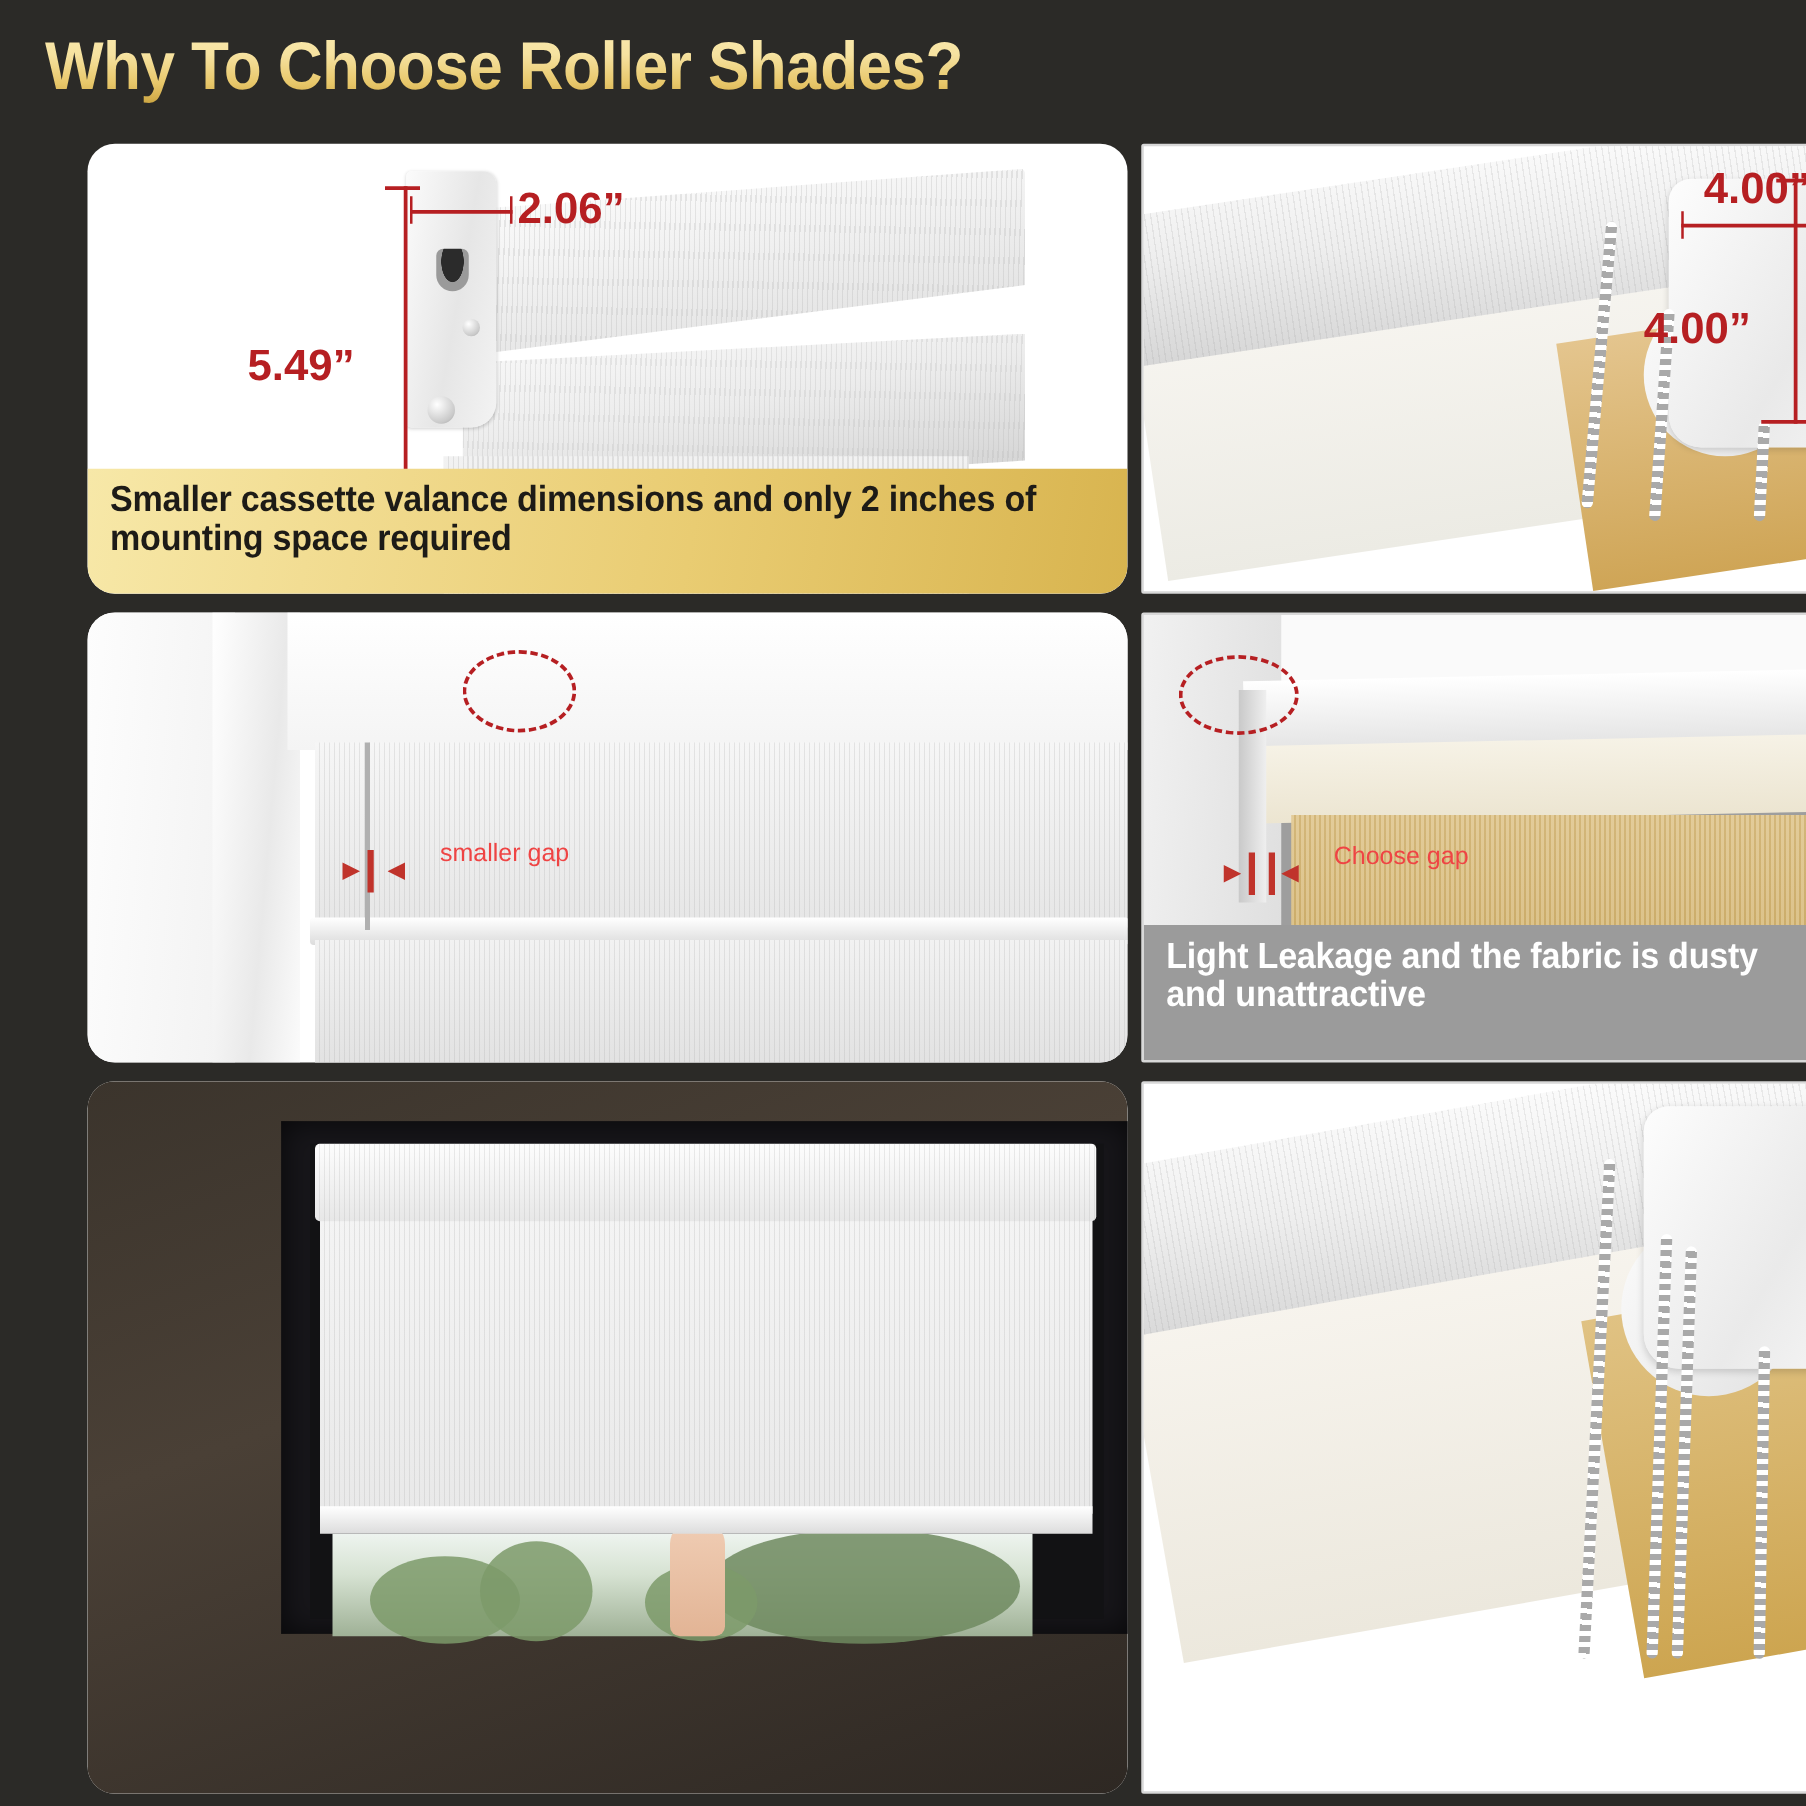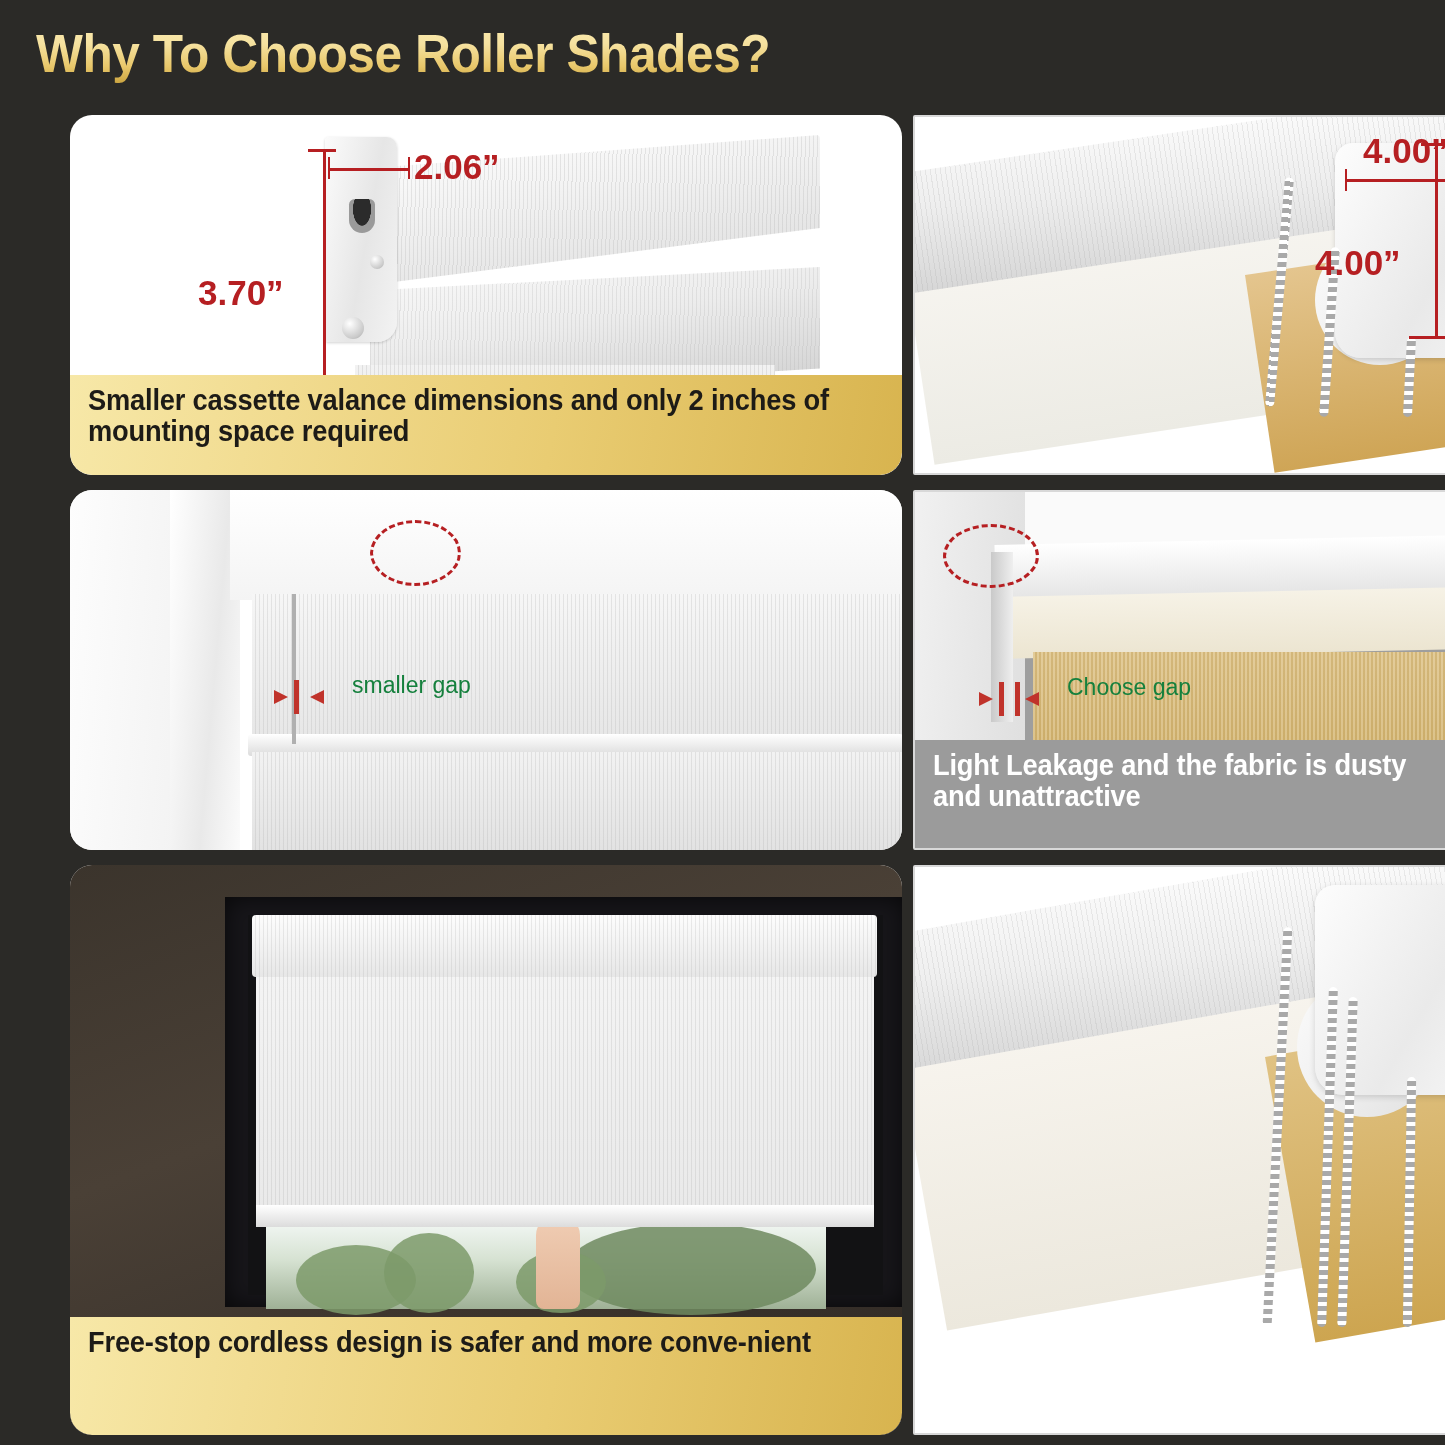--- a/index.html
+++ b/index.html
@@ -57,21 +57,21 @@
   }
   .cap span{display:block;transform:scaleX(.94);transform-origin:left center;}
   .cap.gold{height:100px;}
   .cap.grey{height:108px;}
   .r3 .cap.gold{height:118px;}
   .r3 .cap.grey{height:100px;}
 
   
   .dim{position:absolute;color:#b61f22;font-weight:bold;font-size:35px;
        font-family:"Liberation Sans", sans-serif;white-space:nowrap;}
-  .gaplbl{position:absolute;color:#15803d;font-weight:normal;font-size:23px;white-space:nowrap;}
+  .gaplbl{position:absolute;color:#ef4444;font-weight:normal;font-size:20px;white-space:nowrap;}
   .rline{position:absolute;background:#b61f22;}
   .dash-ell{position:absolute;border:3px dashed #b61f22;border-radius:50%;}
 
   
   .p1-bracket{position:absolute;left:255px;top:22px;width:72px;height:205px;
     background:linear-gradient(100deg,#fbfbfb,#e6e6e6 55%,#f3f3f3);
     border-radius:4px 10px 20px 4px;box-shadow:0 1px 3px rgba(0,0,0,.18);}
   .p1-bracket:after{content:"";position:absolute;left:24px;top:62px;width:26px;height:34px;
     background:radial-gradient(ellipse at 50% 30%,#2b2b2b 0 48%,#9a9a9a 50% 100%);
     border-radius:6px 6px 14px 14px;}
@@ -199,21 +199,21 @@
         <div class="p1-screw" style="left:300px;top:140px;width:14px;height:14px;"></div>
 
         <div class="rline" style="left:258px;top:42px;width:2px;height:22px;"></div>
         <div class="rline" style="left:338px;top:42px;width:2px;height:22px;"></div>
         <div class="rline" style="left:258px;top:53px;width:82px;height:3px;"></div>
         <div class="dim" style="left:344px;top:32px;">2.06”</div>
 
         <div class="rline" style="left:253px;top:34px;width:3px;height:288px;"></div>
         <div class="rline" style="left:238px;top:34px;width:28px;height:3px;"></div>
         <div class="rline" style="left:238px;top:319px;width:28px;height:3px;"></div>
-        <div class="dim" style="left:128px;top:158px;">3.70”</div>
+        <div class="dim" style="left:128px;top:158px;">5.49”</div>
       </div>
       <div class="cap gold">
         <span>Smaller cassette valance dimensions and only 2 inches of mounting space required</span>
       </div>
     </div>
 
     <div class="panel right r1">
       <div class="photo">
         <div class="p2-fabA"></div>
         <div class="p2-fabB"></div>
@@ -293,23 +293,20 @@
           <div class="p5-tree" style="left:30px;top:18px;width:120px;height:70px;"></div>
           <div class="p5-tree" style="left:118px;top:6px;width:90px;height:80px;"></div>
           <div class="p5-tree" style="left:300px;top:-4px;width:250px;height:92px;background:#6e8a5f;"></div>
           <div class="p5-tree" style="left:250px;top:24px;width:90px;height:62px;"></div>
         </div>
         <div class="p5-hand"></div>
         <div class="p5-shade"></div>
         <div class="p5-hem"></div>
         <div class="p5-val"></div>
       </div>
-      <div class="cap gold">
-        <span>Free-stop cordless design is safer and more conve-nient</span>
-      </div>
     </div>
 
     <div class="panel right r3">
       <div class="photo">
         <div class="p6-fabA"></div>
         <div class="p6-fabB"></div>
         <div class="p6-tube"></div>
         <div class="p6-brk2"></div>
         <div class="p6-brk"></div>
         <div class="bead" style="left:358px;top:60px;height:400px;transform:rotate(3deg);"></div>

